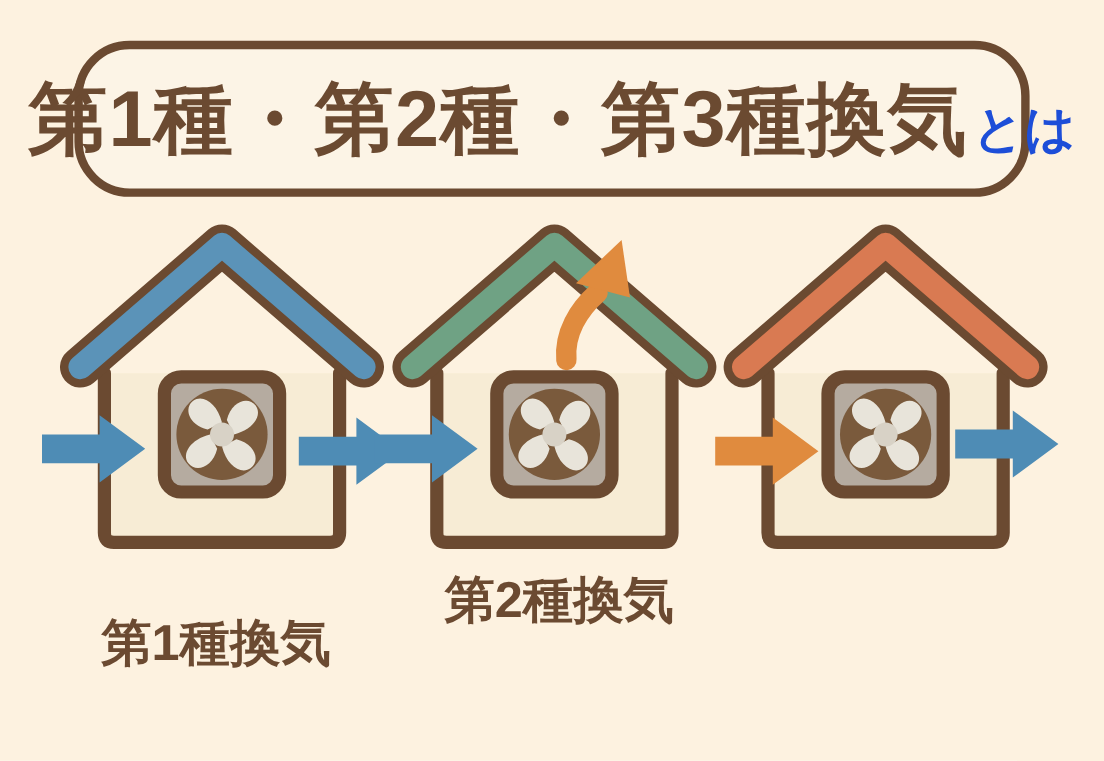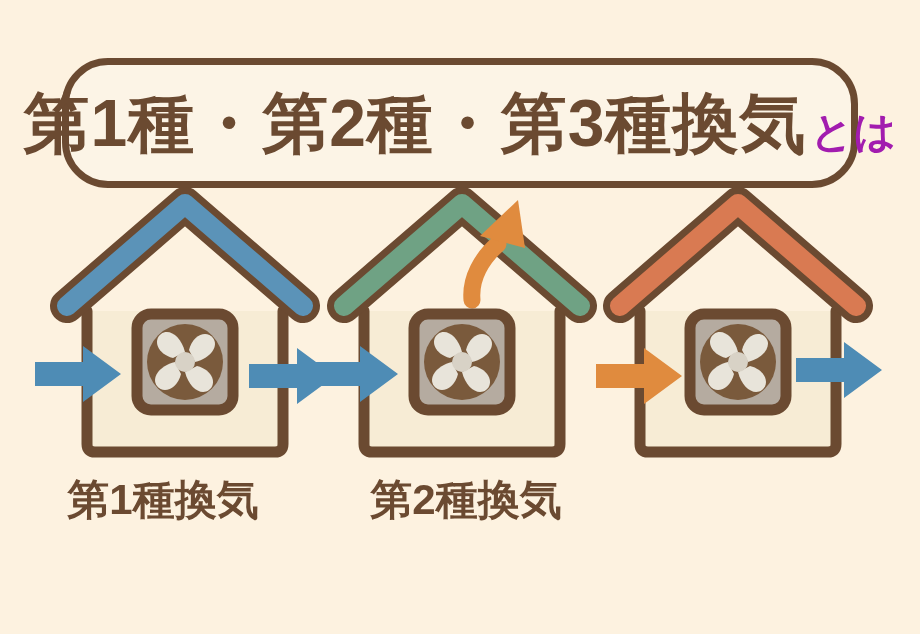--- a/index.html
+++ b/index.html
@@ -26,39 +26,38 @@
     top: 34px;
     width: 796px;
     height: 130px;
     box-sizing: border-box;
     background: #fcf4e6;
     border: 7px solid #6b4a31;
     border-radius: 46px;
     display: flex;
     align-items: center;
     justify-content: center;
-    margin-top: 24px;
   }
   #title-text {
     display: flex;
     align-items: baseline;
     justify-content: center;
     white-space: nowrap;
     line-height: 1;
   }
   .title-main {
     font-size: 66px;
     font-weight: bold;
     color: #6b4a31;
     letter-spacing: 1px;
   }
   .title-suffix {
     font-size: 42px;
     font-weight: bold;
-    color: #a21caf;
+    color: #1d4ed8;
     margin-left: 4px;
   }
 
   
   #houses-row {
     position: absolute;
     left: 0;
     top: 186px;
     width: 920px;
     height: 290px;
@@ -93,21 +92,21 @@
     position: absolute;
     top: 0;
     width: 300px;
     text-align: center;
     font-size: 42px;
     font-weight: bold;
     color: #6b4a31;
     letter-spacing: 0px;
     line-height: 60px;
   }
-  .caption.c0 { left: 13px; }
+  .caption.c0 { left: 30px; margin-top: 36px; }
   .caption.c1 { left: 316px; }
   .caption.c2 { left: 590px; }
 </style>
 </head>
 <body>
 
 <div id="canvas">
 
   <div id="title-banner">
     <div id="title-text">

